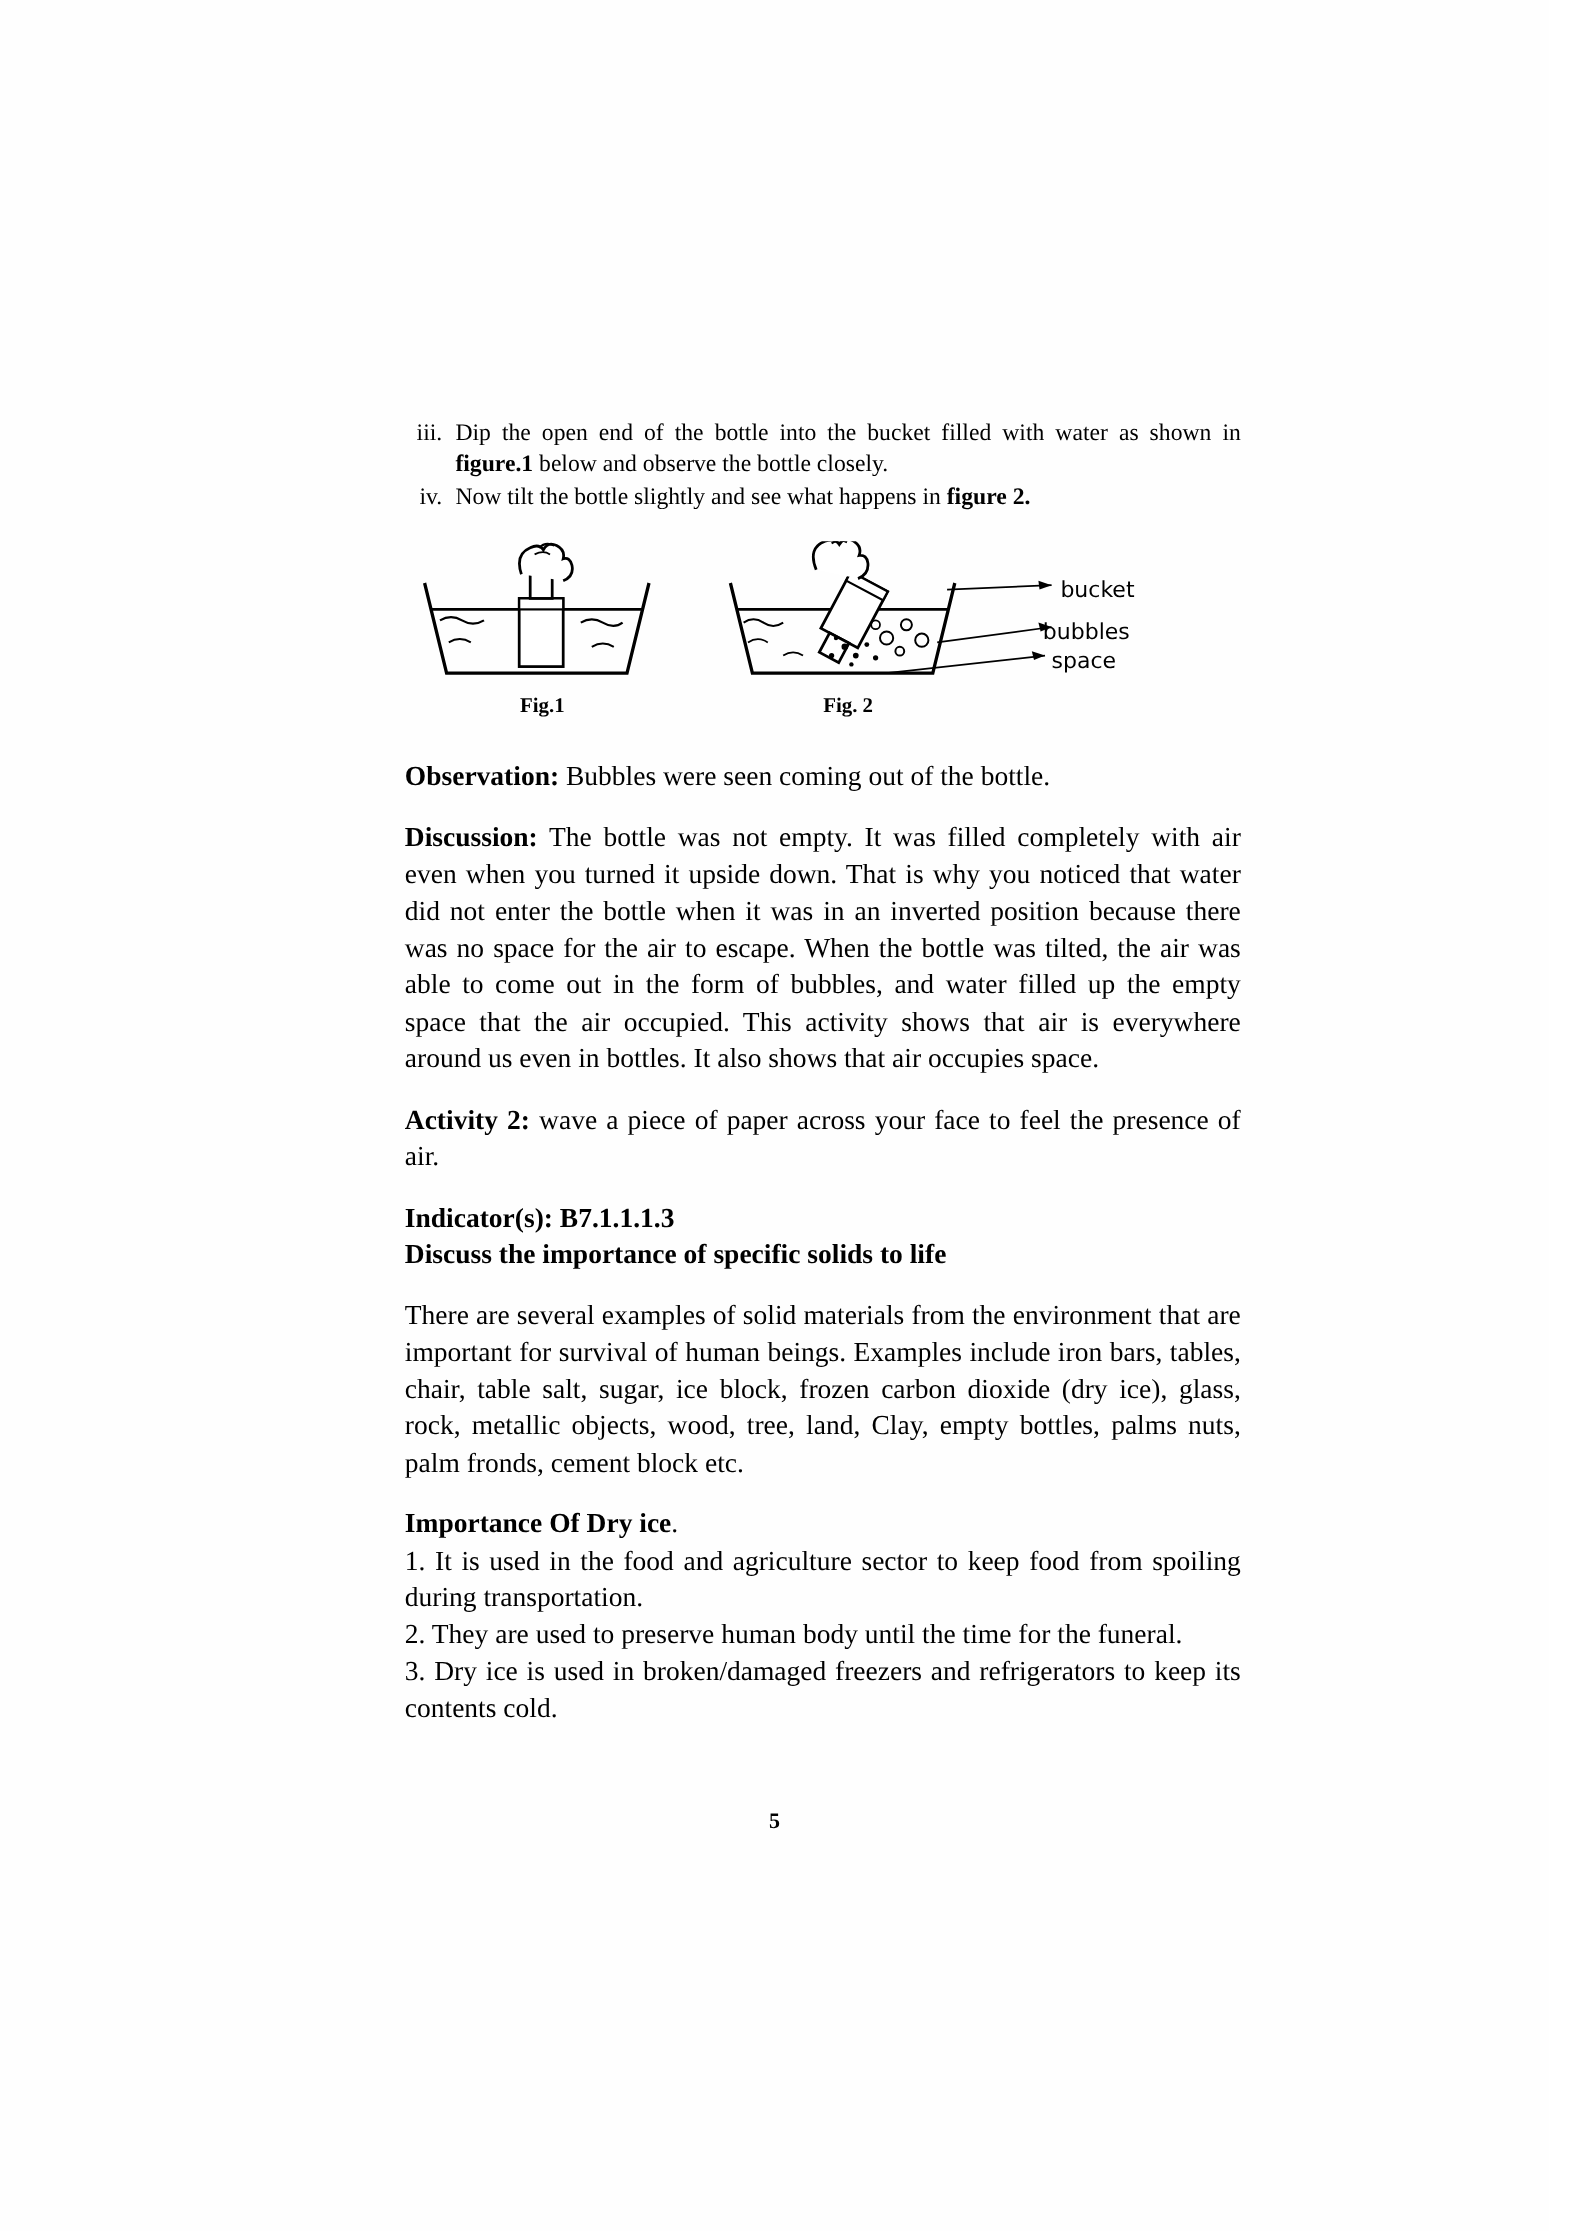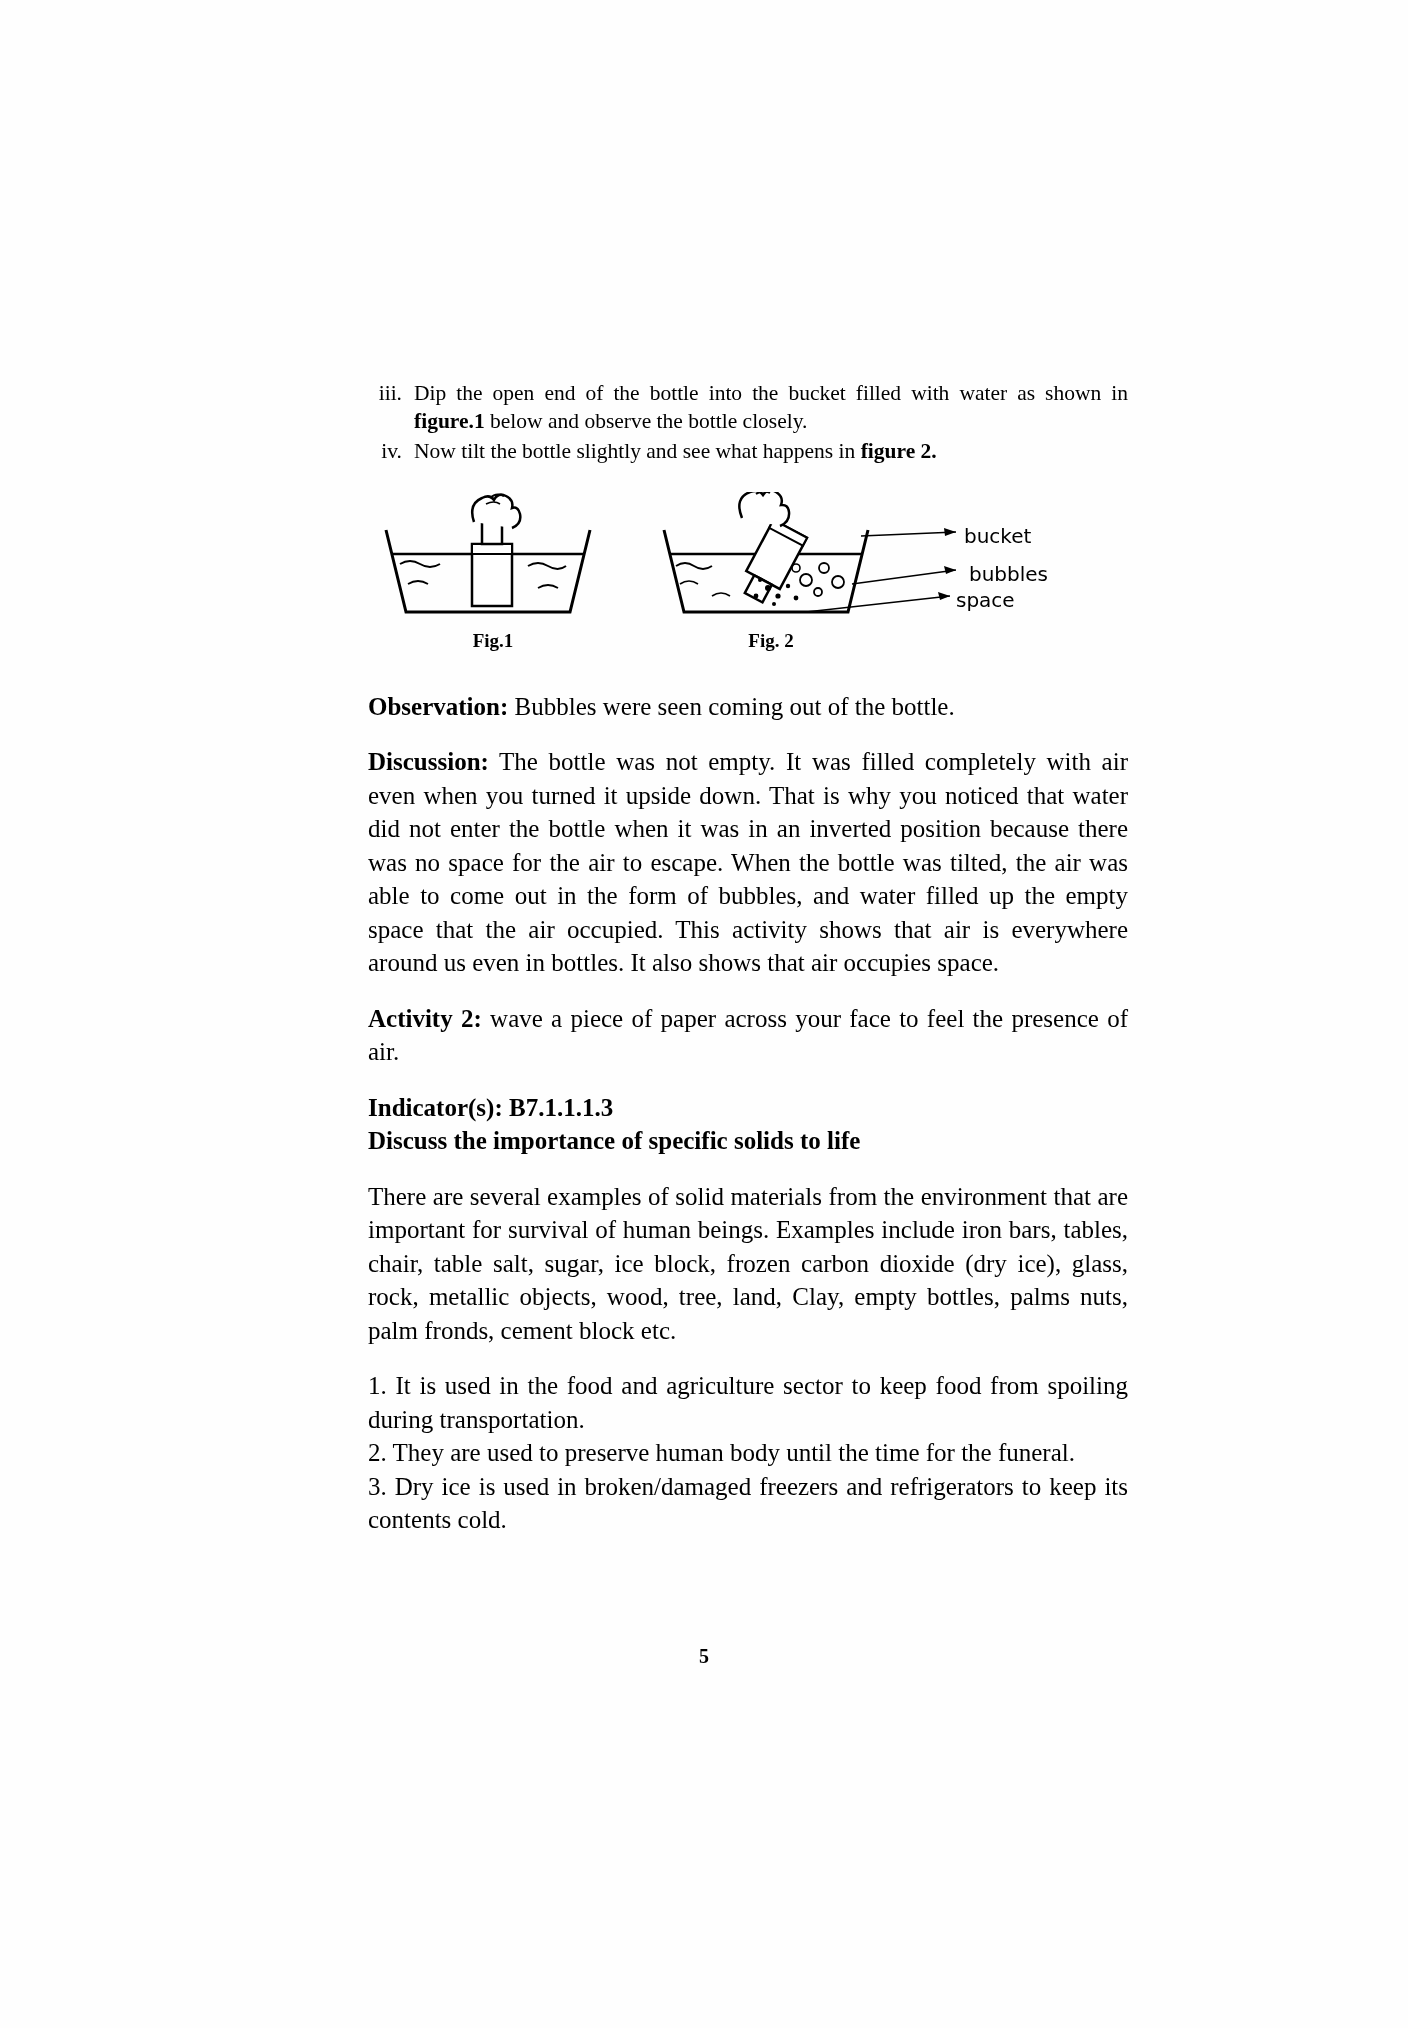--- a/index.html
+++ b/index.html
@@ -178,21 +178,21 @@
           <path d="M205 44 L300 40" stroke="#000" stroke-width="1.6" fill="none"></path>
           <polygon points="300,40 288,36 289,44" fill="#000"></polygon>
           <path d="M196 92 L300 78" stroke="#000" stroke-width="1.6" fill="none"></path>
           <polygon points="300,78 288,74 290,82" fill="#000"></polygon>
           <path d="M150 120 L294 104" stroke="#000" stroke-width="1.6" fill="none"></path>
           <polygon points="294,104 282,100 284,108" fill="#000"></polygon>
         </svg>
         <div class="fig-caption">Fig. 2</div>
 
         <div class="callout-label" style="left:308px; top:32px;">bucket</div>
-        <div class="callout-label" style="left:313px; top:70px;">bubbles</div>
+        <div class="callout-label" style="left:292px; top:70px;">bubbles</div>
         <div class="callout-label" style="left:300px; top:96px;">space</div>
       </div>
     </div>
 
     <div class="spacer-sm"></div>
 
     <p class="para">
       <b>Observation:</b><span> Bubbles were seen coming out of the bottle.</span>
     </p>
 
@@ -206,19 +206,22 @@
 
     <p class="para tight">
       <b>Indicator(s): B7.1.1.1.3</b>
     </p>
     <p class="para">
       <b>Discuss the importance of specific solids to life</b>
     </p>
 
     <p class="para">There are several examples of solid materials from the environment that are important for survival of human beings. Examples include iron bars, tables, chair, table salt, sugar, ice block, frozen carbon dioxide (dry ice), glass, rock, metallic objects, wood, tree, land, Clay, empty bottles, palms nuts, palm fronds, cement block etc.</p>
 
+    <p class="para tight">
+      <b>Importance Of Dry ice</b><span>.</span>
+    </p>
     <p class="para tight">1. It is used in the food and agriculture sector to keep food from spoiling during transportation.</p>
     <p class="para tight">2. They are used to preserve human body until the time for the funeral.</p>
     <p class="para tight">3. Dry ice is used in broken/damaged freezers and refrigerators to keep its contents cold.</p>
   </div>
 
   <div class="page-number">5</div>
 </div>
 
 </body></html>

